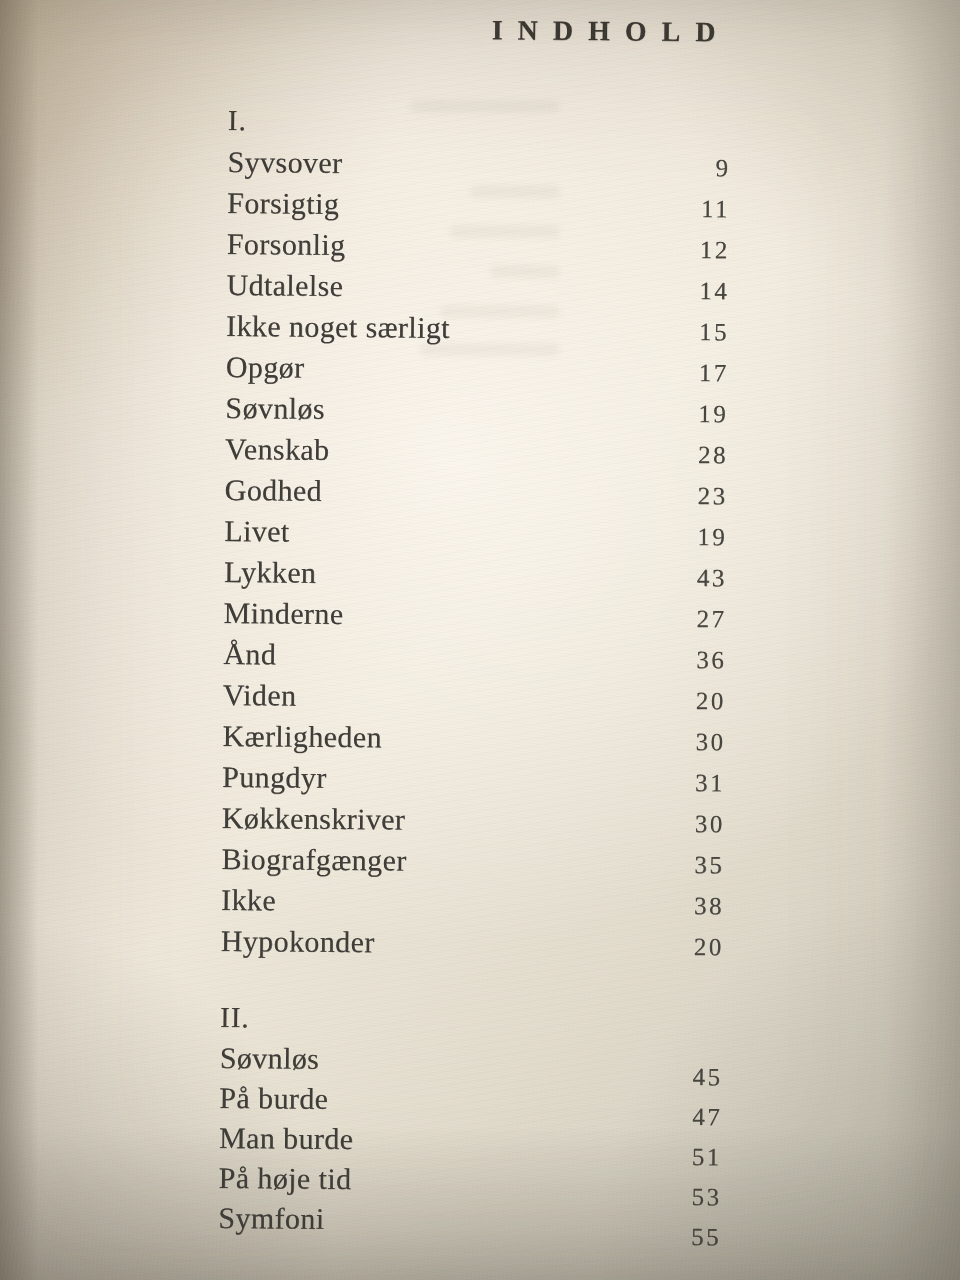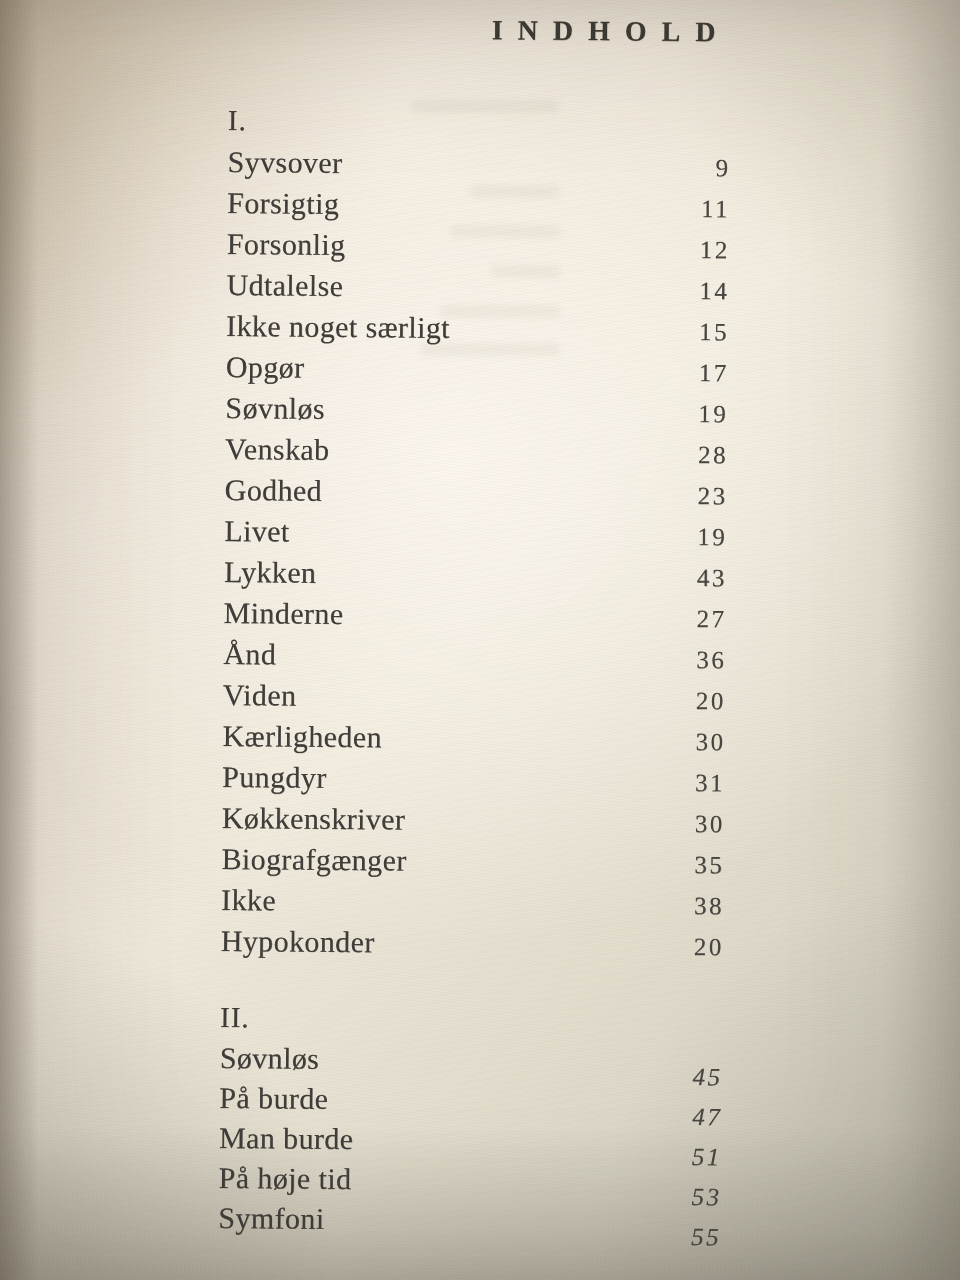--- a/index.html
+++ b/index.html
@@ -123,21 +123,21 @@
     margin-right: -2px;
     color: #46443f;
     font-variant-numeric: oldstyle-nums;
     font-feature-settings: "onum" 1;
     text-shadow: 0.3px 0.3px 0.6px rgba(66,64,58,0.5);
   }
 
   
   .section + .section { margin-top: 36px; }
   .section:nth-child(2) .row { height: 40px; line-height: 40px; }
-  .section:nth-child(2) .entry-page { transform: translateY(13px); font-style: italic; }
+  .section:nth-child(2) .entry-page { transform: translateY(13px); }
 </style>
 </head>
 <body>
 
 <div class="photo">
 
   <div class="ghost">
     <div class="blot" style="left:410px; top:100px;  width:150px;"></div>
     <div class="blot" style="left:470px; top:185px;  width:90px;"></div>
     <div class="blot" style="left:450px; top:225px;  width:110px;"></div>

